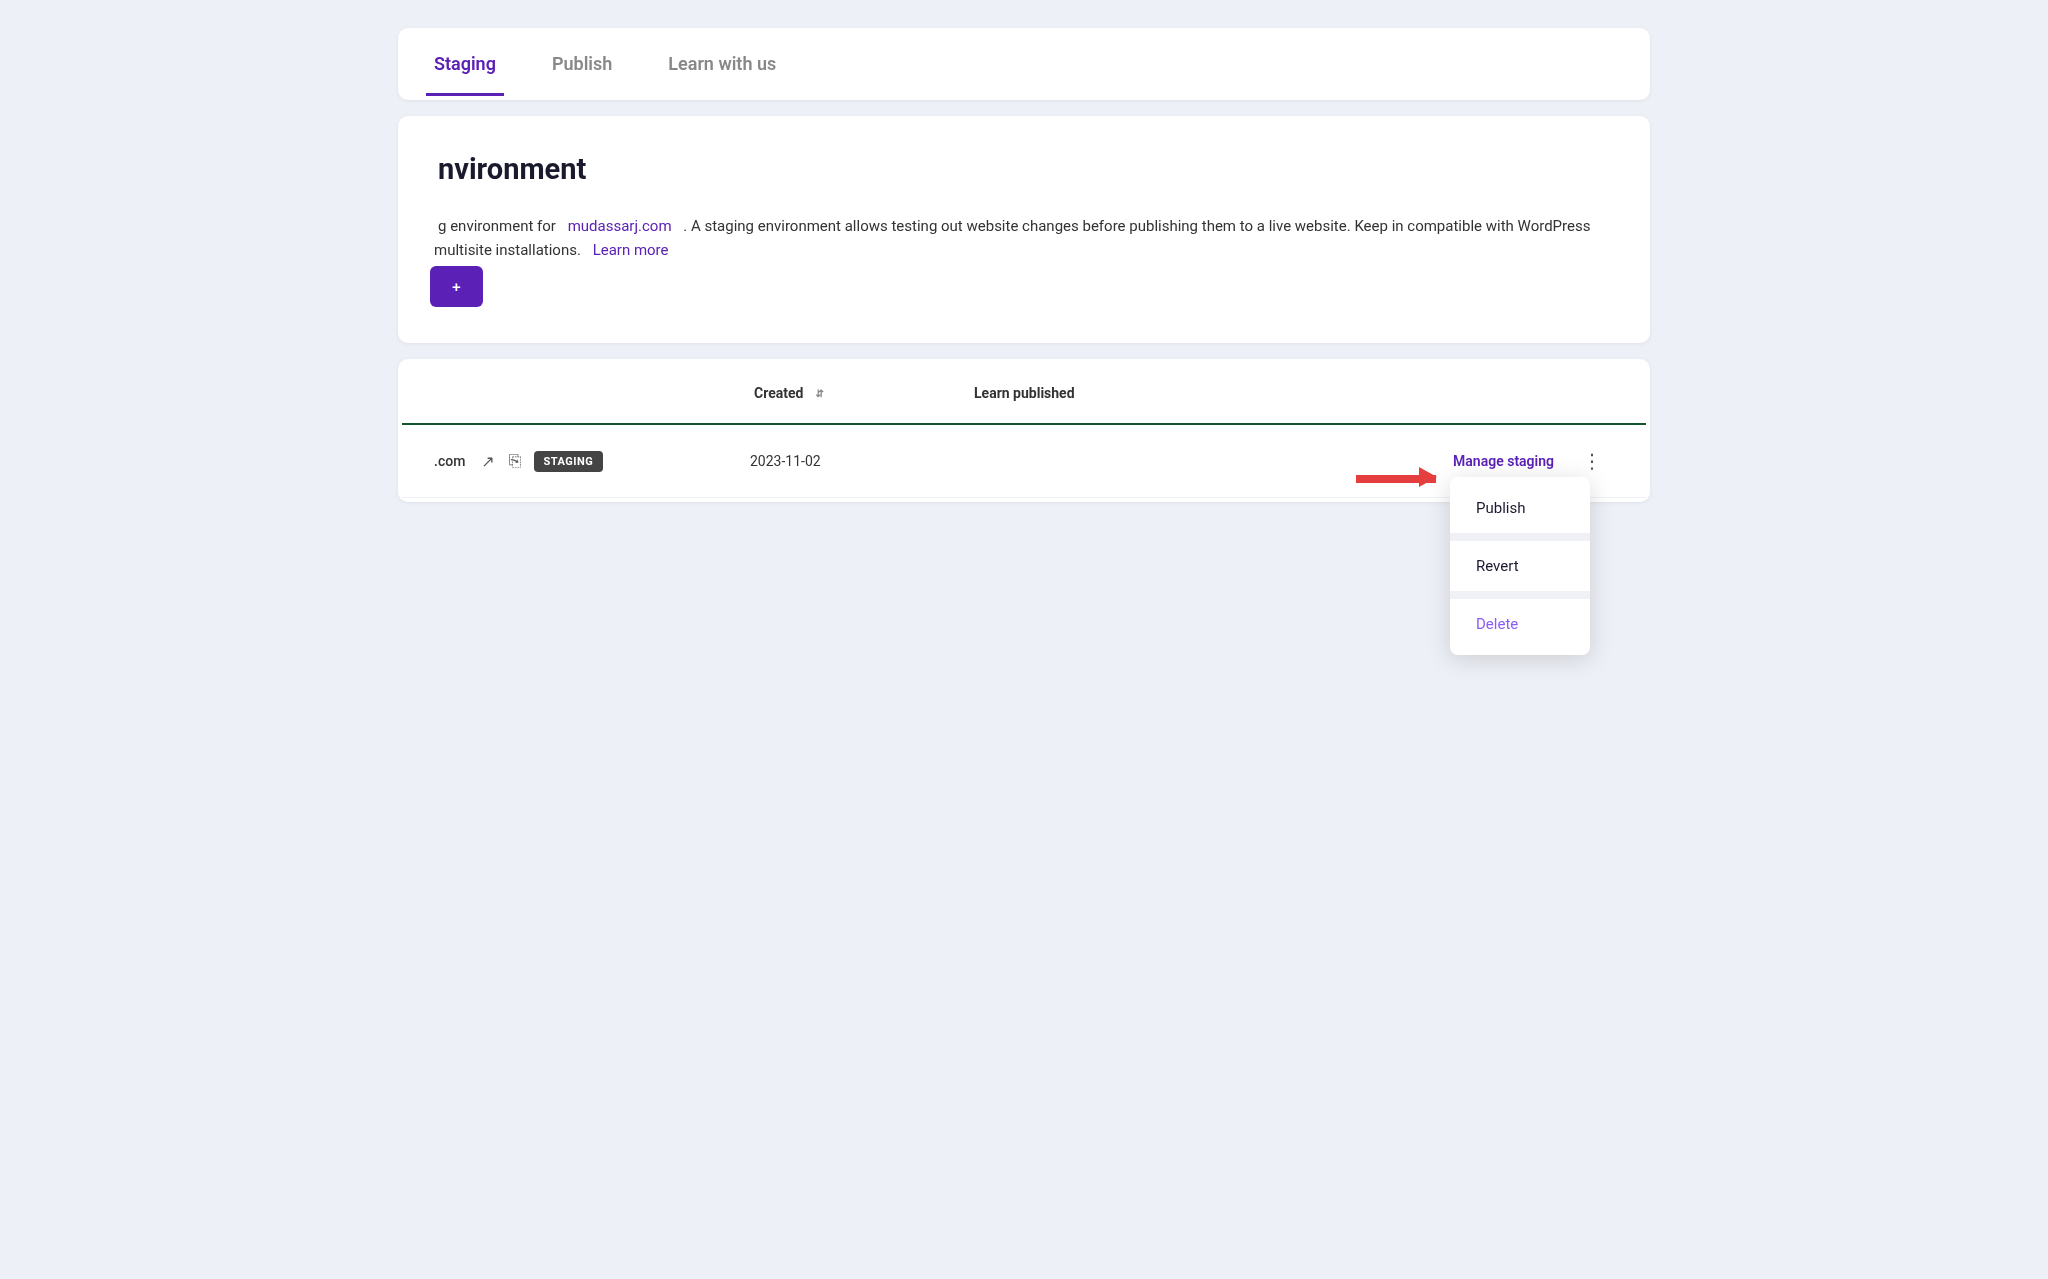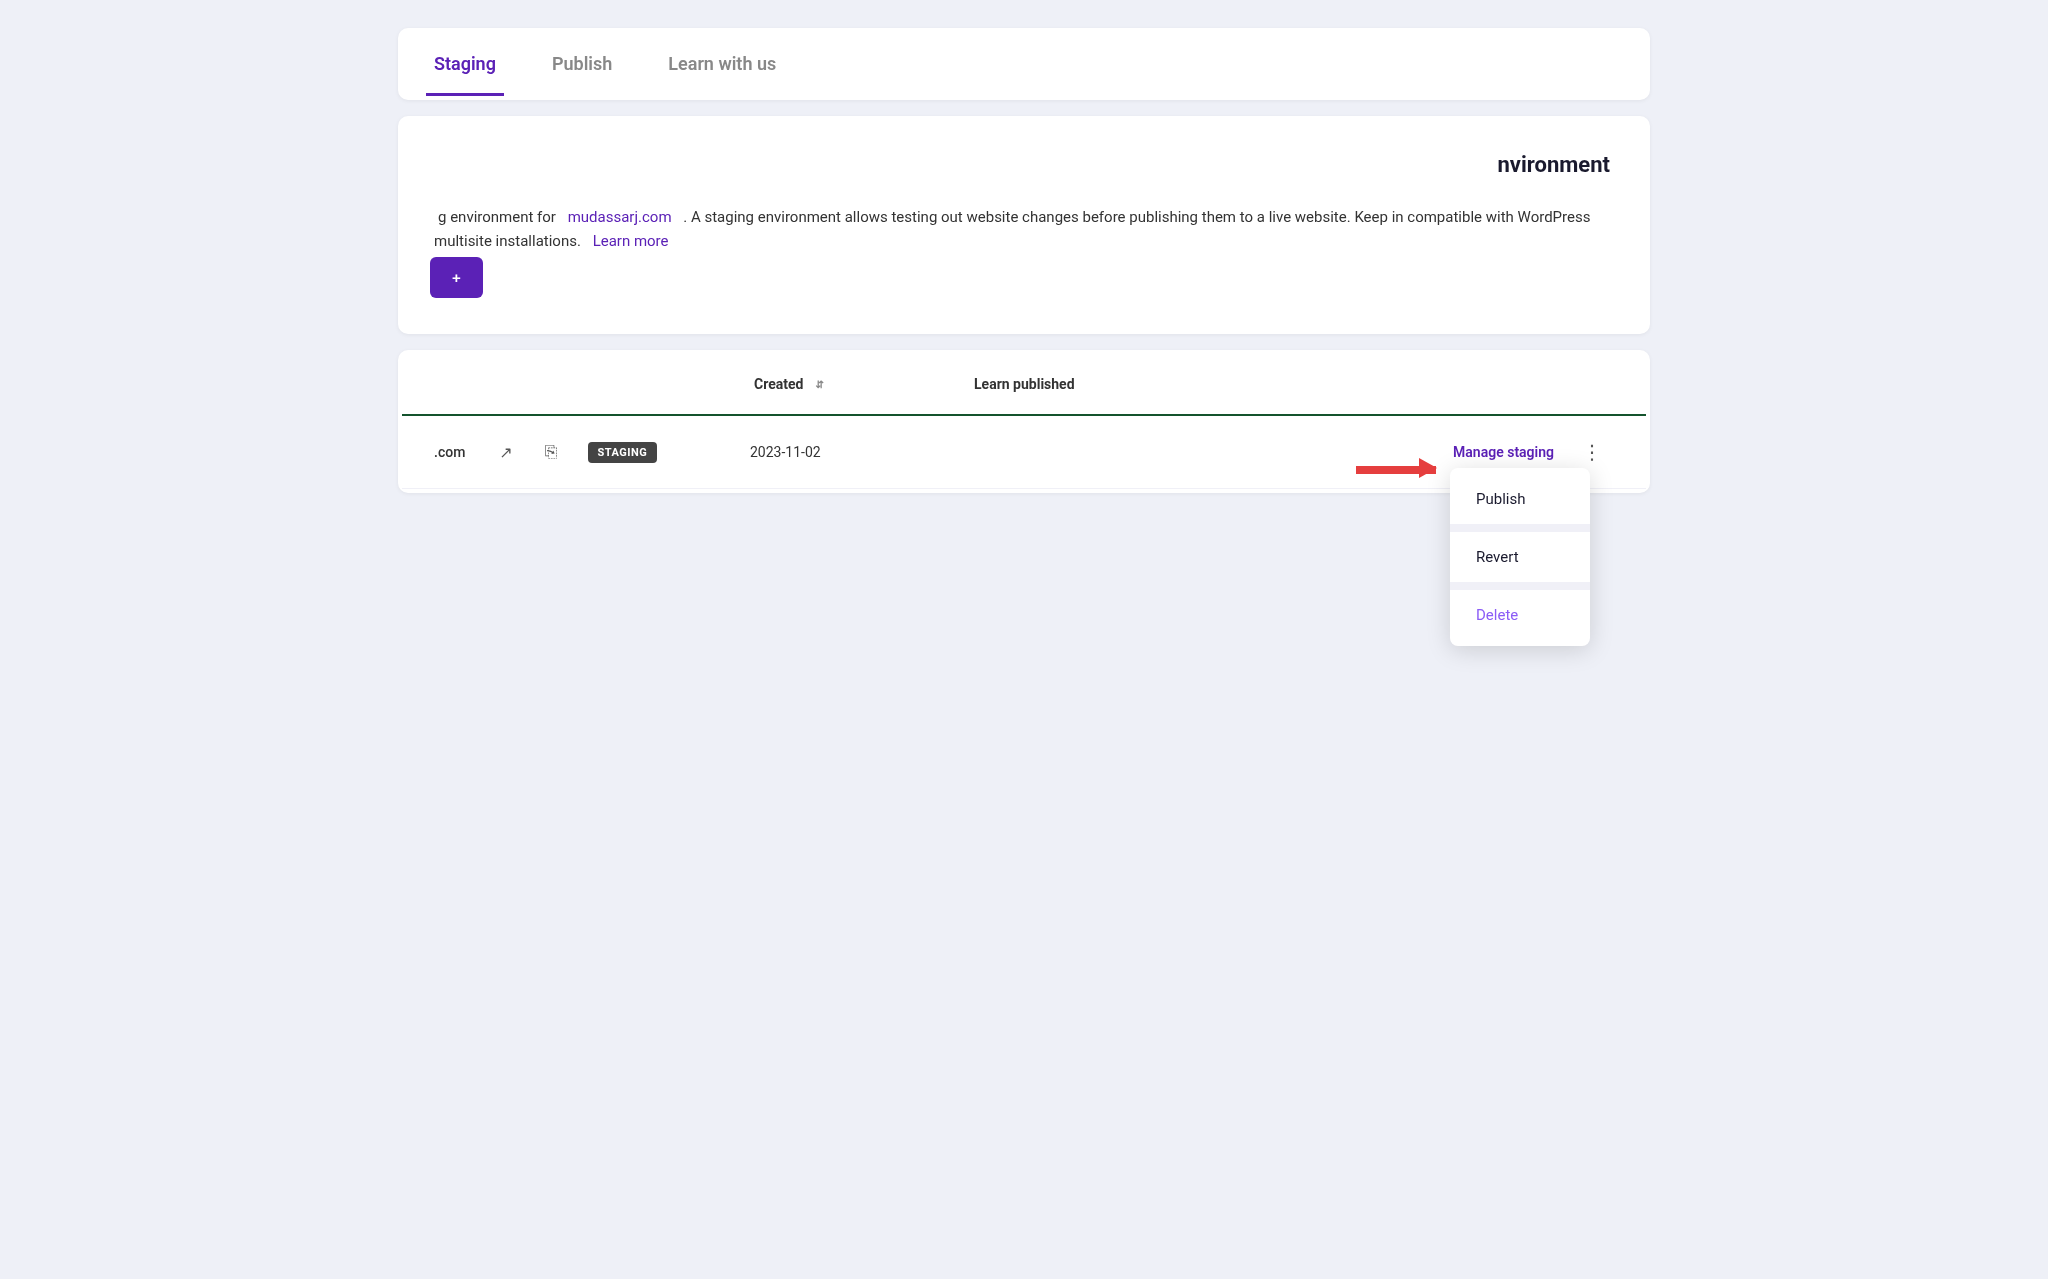--- a/index.html
+++ b/index.html
@@ -56,25 +56,24 @@
     .info-card {
       background: #fff;
       border-radius: 10px;
       padding: 32px 32px 36px 32px;
       box-shadow: 0 1px 4px rgba(0,0,0,0.06);
       overflow: hidden;
       position: relative;
     }
 
     .info-card h2 {
-      font-size: 22px;
+      font-size: 29px;
       font-weight: 700;
       color: #1a1a2e;
       margin-bottom: 20px;
-      text-align: right;
     }
 
     .info-card p {
       font-size: 15px;
       color: #333;
       line-height: 1.6;
     }
 
     .info-card p a {
       color: #5b21b6;
@@ -130,21 +129,21 @@
       display: grid;
       grid-template-columns: 320px 220px 260px 1fr 60px;
       padding: 16px 24px;
       border-bottom: 1px solid #f0f0f7;
       align-items: center;
     }
 
     .site-cell {
       display: flex;
       align-items: center;
-      gap: 28px;
+      gap: 10px;
       font-size: 14px;
       color: #333;
       font-weight: 500;
     }
 
     .staging-badge {
       background: #444;
       color: #fff;
       font-size: 11px;
       font-weight: 700;

